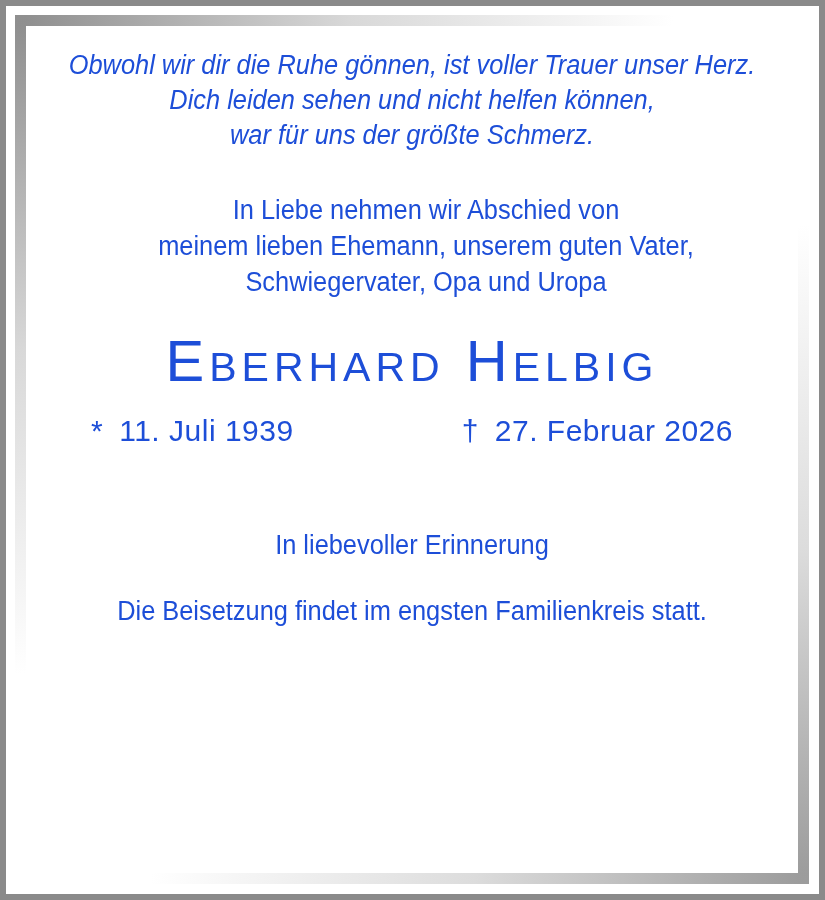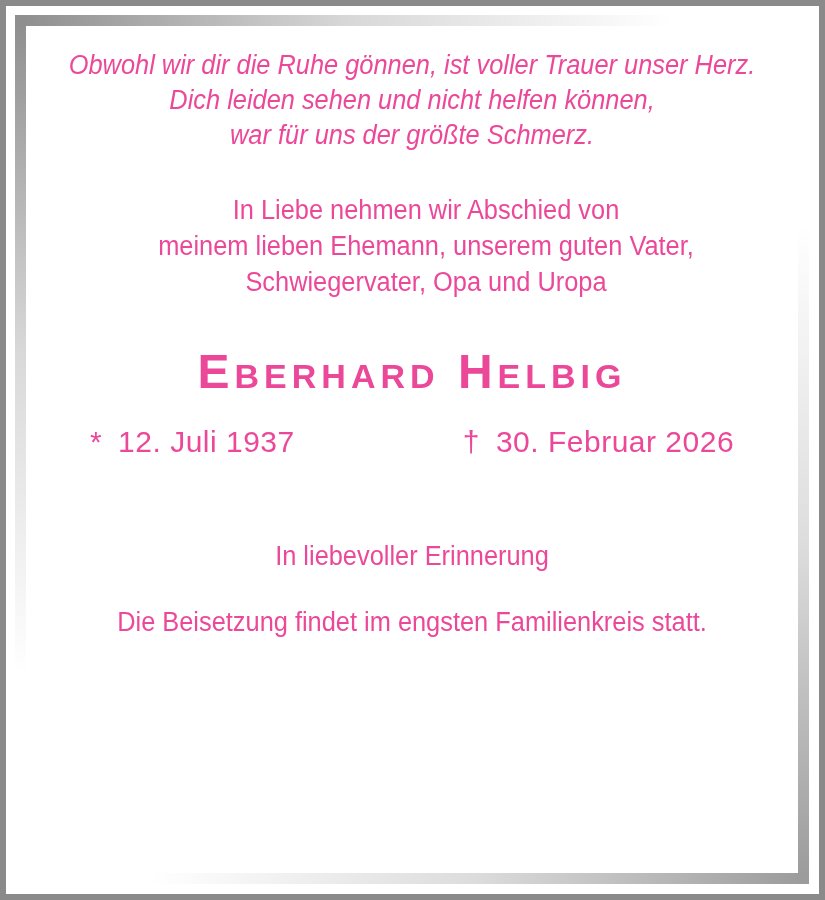--- a/index.html
+++ b/index.html
@@ -8,21 +8,21 @@
     background: #ffffff;
   }
   .page {
     width: 825px;
     height: 900px;
     box-sizing: border-box;
     border: 6px solid #8a8a8a;
     padding: 9px 10px 10px 9px;
     background: #ffffff;
     font-family: "Liberation Sans", sans-serif;
-    color: #ec4899;
+    color: #1d4ed8;
     overflow: hidden;
   }
   .inner-frame {
     width: 100%;
     height: 100%;
     box-sizing: border-box;
     border: 11px solid;
     border-image: linear-gradient(135deg, #8f8f8f 0%, #d8d8d8 20%, #ffffff 40%, #ffffff 60%, #dcdcdc 80%, #9c9c9c 100%) 1;
     background: #ffffff;
   }
@@ -48,27 +48,26 @@
     transform: scaleX(0.94);
     transform-origin: center;
   }
   .intro {
     font-size: 27px;
     line-height: 36px;
     margin-top: 39px;
     padding-left: 28px;
   }
   .deceased-name {
-    margin-top: 41px;
-    font-size: 48px;
+    margin-top: 30px;
+    font-size: 58px;
     line-height: 62px;
     font-variant: small-caps;
     letter-spacing: 5px;
     white-space: nowrap;
-    font-weight: bold;
   }
   .dates {
     margin-top: 22px;
     font-size: 30px;
     line-height: 34px;
     display: flex;
     justify-content: center;
     gap: 168px;
   }
   .date-group {
@@ -116,25 +115,25 @@
         <span class="line">In Liebe nehmen wir Abschied von</span>
         <span class="line">meinem lieben Ehemann, unserem guten Vater,</span>
         <span class="line">Schwiegervater, Opa und Uropa</span>
       </div>
 
       <div class="deceased-name">Eberhard Helbig</div>
 
       <div class="dates">
         <div class="date-group">
           <span>*</span>
-          <span>12. Juli 1937</span>
+          <span>11. Juli 1939</span>
         </div>
         <div class="date-group">
           <span>†</span>
-          <span>30. Februar 2026</span>
+          <span>27. Februar 2026</span>
         </div>
       </div>
 
       <div class="remembrance">In liebevoller Erinnerung</div>
 
 
       <div class="funeral">Die Beisetzung findet im engsten Familienkreis statt.</div>
 
     </div>
   </div>

